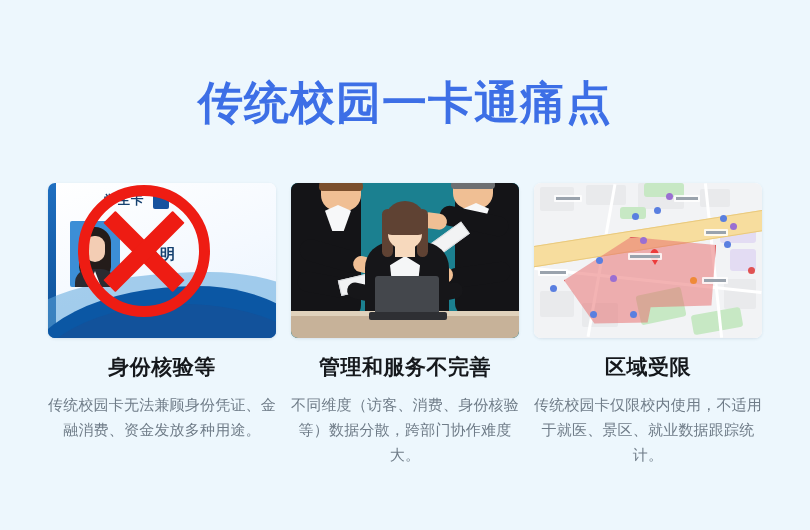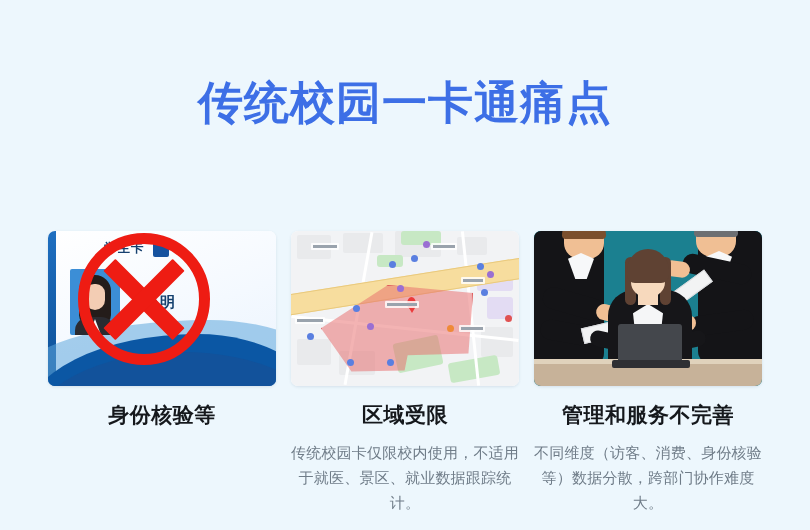--- a/index.html
+++ b/index.html
@@ -40,21 +40,20 @@
   .columns {
     position: absolute;
     left: 48px;
     top: 183px;
     width: 714px;
     display: flex;
     justify-content: space-between;
   }
   .col {
     width: 228px;
-    margin-top: 48px;
   }
   .card-media {
     position: relative;
     width: 228px;
     height: 155px;
     border-radius: 7px;
     overflow: hidden;
     box-shadow: 0 1px 3px rgba(40,70,110,.12);
     background: #fff;
   }
@@ -573,20 +572,66 @@
 
           <div class="x-mark">
             <span class="ring"></span>
             <span class="bar a"></span>
             <span class="bar b"></span>
           </div>
         </div>
       </div>
 
       <div class="col-title">身份核验等</div>
+      <div class="col-body">传统校园卡无法兼顾身份凭证、金融消费、资金发放多种用途。</div>
+    </div>
+
+    <div class="col">
+      <div class="card-media">
+        <div class="office">
+          <span class="teal"></span>
+
+          <span class="l-suit"></span>
+          <span class="l-head"></span>
+          <span class="l-hair"></span>
+          <span class="l-collar"></span>
+          <span class="l-arm"></span>
+          <span class="l-hand"></span>
+          <span class="l-arm2"></span>
+          <span class="l-paper"></span>
+
+          <span class="r-suit"></span>
+          <span class="r-head"></span>
+          <span class="r-hair"></span>
+          <span class="r-collar"></span>
+          <span class="r-arm"></span>
+          <span class="r-hand"></span>
+          <span class="r-arm2"></span>
+          <span class="r-hand2"></span>
+          <span class="r-paper"></span>
+
+          <span class="c-arm-l"></span>
+          <span class="c-arm-r"></span>
+          <span class="c-body"></span>
+          <span class="c-shirt"></span>
+          <span class="c-hair-l"></span>
+          <span class="c-hair-r"></span>
+          <span class="c-neck"></span>
+          <span class="c-head"></span>
+          <span class="c-hair"></span>
+
+          <span class="desk"></span>
+          <span class="desk-edge"></span>
+          <span class="laptop-screen"></span>
+          <span class="laptop-base"></span>
+        </div>
+      </div>
+
+      <div class="col-title">管理和服务不完善</div>
+      <div class="col-body">不同维度（访客、消费、身份核验等）数据分散，跨部门协作难度大。</div>
     </div>
 
     <div class="col">
       <div class="card-media">
         <div class="map">
           <span class="block" style="left:6px;top:4px;width:34px;height:24px;"></span>
           <span class="block" style="left:52px;top:2px;width:40px;height:20px;"></span>
           <span class="block" style="left:104px;top:0px;width:46px;height:26px;"></span>
           <span class="block" style="left:166px;top:6px;width:30px;height:18px;"></span>
           <span class="green" style="left:110px;top:0px;width:40px;height:14px;"></span>
@@ -642,59 +687,14 @@
           <span class="lbl" style="left:4px;top:86px;width:30px;">
               <i></i>
             </span>
         </div>
       </div>
 
       <div class="col-title">区域受限</div>
       <div class="col-body">传统校园卡仅限校内使用，不适用于就医、景区、就业数据跟踪统计。</div>
     </div>
 
-    <div class="col">
-      <div class="card-media">
-        <div class="office">
-          <span class="teal"></span>
-
-          <span class="l-suit"></span>
-          <span class="l-head"></span>
-          <span class="l-hair"></span>
-          <span class="l-collar"></span>
-          <span class="l-arm"></span>
-          <span class="l-hand"></span>
-          <span class="l-arm2"></span>
-          <span class="l-paper"></span>
-
-          <span class="r-suit"></span>
-          <span class="r-head"></span>
-          <span class="r-hair"></span>
-          <span class="r-collar"></span>
-          <span class="r-arm"></span>
-          <span class="r-hand"></span>
-          <span class="r-arm2"></span>
-          <span class="r-hand2"></span>
-          <span class="r-paper"></span>
-
-          <span class="c-arm-l"></span>
-          <span class="c-arm-r"></span>
-          <span class="c-body"></span>
-          <span class="c-shirt"></span>
-          <span class="c-hair-l"></span>
-          <span class="c-hair-r"></span>
-          <span class="c-neck"></span>
-          <span class="c-head"></span>
-          <span class="c-hair"></span>
-
-          <span class="desk"></span>
-          <span class="desk-edge"></span>
-          <span class="laptop-screen"></span>
-          <span class="laptop-base"></span>
-        </div>
-      </div>
-
-      <div class="col-title">管理和服务不完善</div>
-      <div class="col-body">不同维度（访客、消费、身份核验等）数据分散，跨部门协作难度大。</div>
-    </div>
-
   </div>
 </div>
 
 </body></html>

